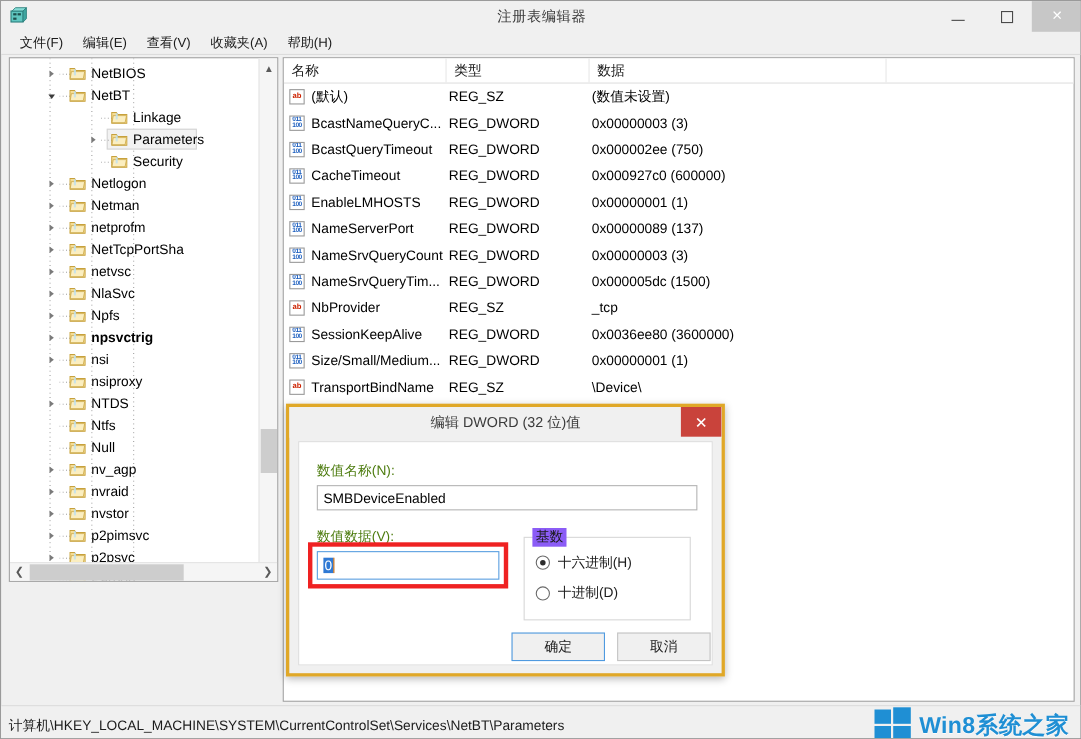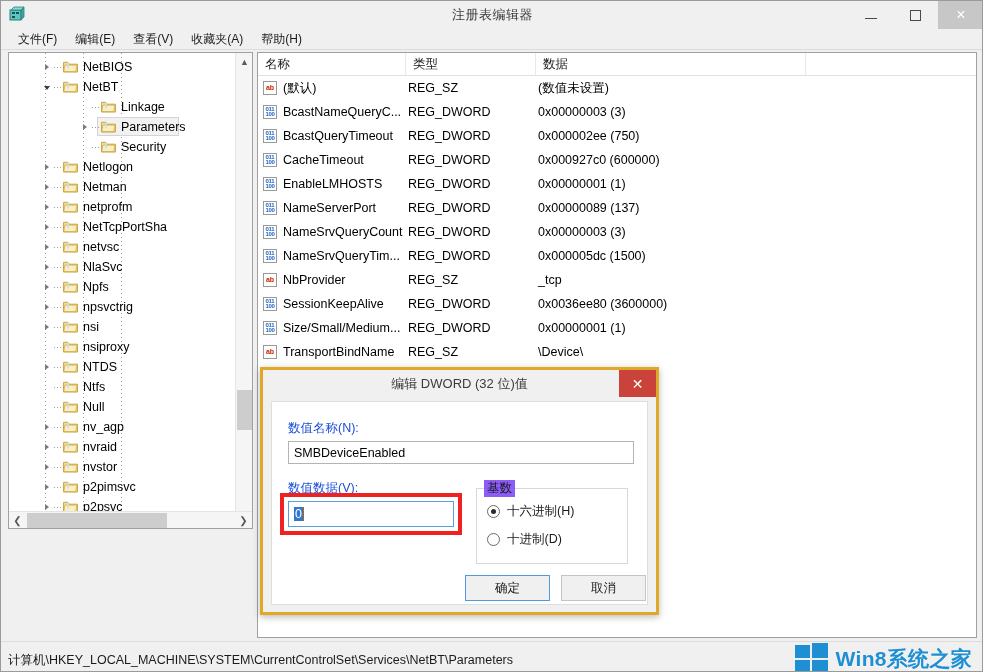--- a/index.html
+++ b/index.html
@@ -240,21 +240,21 @@
     display: flex; align-items: center; justify-content: center;
     font-size: 14px; font-weight: 300;
     cursor: default;
   }
   .dlg-body {
     position: absolute; left: 8px; top: 31px;
     width: 377px; height: 204px;
     background: #ffffff;
     border: 1px solid #dedede;
   }
-  .dlg-label { position: absolute; font-size: 12.5px; color: #1d4ed8; }
+  .dlg-label { position: absolute; font-size: 12.5px; color: #4d7c0f; }
   .dlg-input {
     position: absolute;
     background: #ffffff;
     border: 1px solid #b4b4b4;
     font-size: 12.5px; color: #000;
     display: flex; align-items: center;
     padding-left: 5px;
   }
   .dlg-input.focused { border: 1px solid #5a9fe0; }
   .sel-text {
@@ -524,21 +524,21 @@
           <div class="tnode" style="position: absolute; left: 0px; top: 244px; width: 228px;">
             <div class="twist" style="left: 32px; top: 4px;">
               <div class="arrow-collapsed"></div>
             </div>
             <div class="dashlead" style="left: 45px; top: 10px;"></div>
             <svg class="folder" viewBox="0 0 16 14" style="left: 54px; top: 3px;">
               <path d="M0.5 2.5 L5 2.5 L6.5 4.5 L15.5 4.5 L15.5 13 L0.5 13 Z" fill="#f5dd94" stroke="#c7a13c" stroke-width="1"></path>
               <path d="M2 5.5 L15 5.5 L13.6 12.4 L0.8 12.4 Z" fill="#fbeec0" stroke="#c7a13c" stroke-width=".7"></path>
               <rect x="4.4" y="3.2" width="2" height="6" fill="#bfe0ef" opacity=".85"></rect>
             </svg>
-            <div class="tlabel" style="left: 74px;">npsvctrig</div>
+            <div class="tlabel" style="left: 74px; font-weight: bold;">npsvctrig</div>
           </div>
           <div class="tnode" style="position: absolute; left: 0px; top: 264px; width: 228px;">
             <div class="twist" style="left: 32px; top: 4px;">
               <div class="arrow-collapsed"></div>
             </div>
             <div class="dashlead" style="left: 45px; top: 10px;"></div>
             <svg class="folder" viewBox="0 0 16 14" style="left: 54px; top: 3px;">
               <path d="M0.5 2.5 L5 2.5 L6.5 4.5 L15.5 4.5 L15.5 13 L0.5 13 Z" fill="#f5dd94" stroke="#c7a13c" stroke-width="1"></path>
               <path d="M2 5.5 L15 5.5 L13.6 12.4 L0.8 12.4 Z" fill="#fbeec0" stroke="#c7a13c" stroke-width=".7"></path>
               <rect x="4.4" y="3.2" width="2" height="6" fill="#bfe0ef" opacity=".85"></rect>

